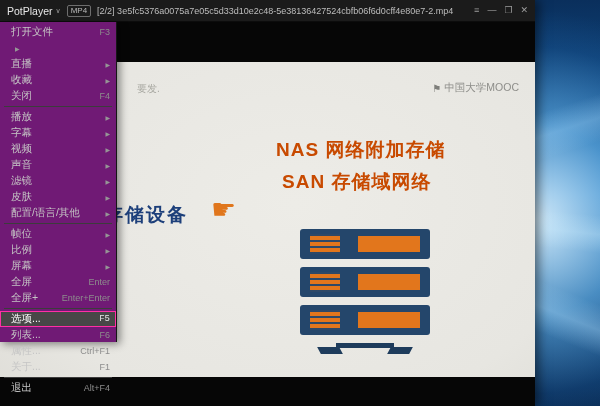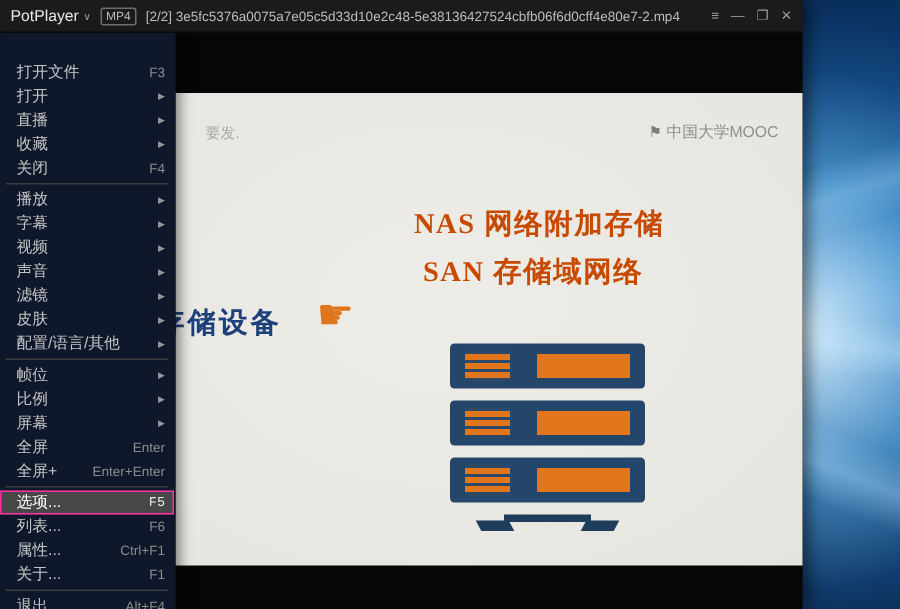--- a/index.html
+++ b/index.html
@@ -39,21 +39,21 @@
   .video { position:absolute; left:0; top:62px; width:535px; height:315px; background:#e9e8e3; overflow:hidden;
     background: radial-gradient(ellipse 420px 300px at 55% 45%, #edece7 0%, #e7e6e1 70%, #dddcd6 100%); }
 
   .caption-fragment { position:absolute; left:118px; top:20px; font-size:10px; color:#a9a9a2;margin-left:19px; }
 
   .watermark { position:absolute; right:16px; top:19px; display:flex; align-items:center; gap:3px;
     color:#8e8e8a; font-size:10.5px; }
   .watermark .wm-icon { font-size:10px; color:#7e7e7a; }
 
   .headings { position:absolute; left:276px; top:72px; color:#c84a00;
-    font-family:Liberation Serif, serif; font-weight:bold; font-size:19px;
+    font-family:Liberation Sans, sans-serif; font-weight:bold; font-size:19px;
     line-height:32px; letter-spacing:1px; white-space:nowrap; }
   .headings .h2 { padding-left:6px; }
 
   .side-label { position:absolute; left:104px; top:140px; color:#1d3f7a; font-weight:bold;
     font-size:19px; letter-spacing:2px; white-space:nowrap;
     font-family:"DejaVu Serif","Liberation Serif",serif; }
   .pointer { position:absolute; left:211px; top:131px; color:#e0761c; font-size:28px; font-weight:bold; }
 
   
   .rack { position:absolute; left:300px; top:167px; width:130px; }
@@ -61,22 +61,22 @@
   .unit .vent { position:absolute; left:10px; top:5px; width:30px; height:20px; background:#e2761c;
     background-image: repeating-linear-gradient(to bottom, rgba(36,70,107,.95) 0 2px, rgba(0,0,0,0) 2px 6px); }
   .unit .drawer { position:absolute; right:10px; top:7px; width:62px; height:16px; background:#e2761c; }
   .stand { width:58px; height:5px; background:#1e3c5c; margin:2px auto 0; }
   .feet { position:relative; width:112px; height:7px; margin:-1px auto 0; }
   .feet::before, .feet::after { content:""; position:absolute; top:0; width:22px; height:7px; background:#1e3c5c; }
   .feet::before { left:10px; transform:skewX(28deg); }
   .feet::after { right:10px; transform:skewX(-28deg); }
 
   
-  .menu { position:absolute; left:0; top:22px; width:117px; height:384px; background:#0f172a;
-    border-right:1px solid #161616; padding-top:18px; z-index:50; box-shadow:3px 2px 8px rgba(0,0,0,.45); }
+  .menu { position:absolute; left:0; top:22px; width:117px; height:320px; background:#701a75;
+    border-right:1px solid #161616; padding-top:2px; z-index:50; box-shadow:3px 2px 8px rgba(0,0,0,.45); }
   .mi { height:16px; display:flex; align-items:center; padding:0 6px 0 11px; color:#c5c5c5; font-size:10.5px;
     white-space:nowrap; }
   .mi .ml { flex:1; overflow:hidden; }
   .mi .ms { color:#8d8d8d; font-size:9px; padding-left:4px; }
   .mi .arrow { color:#969696; font-size:6px; padding-left:4px; }
   .mi.selected { background:#474747; color:#ffffff; outline:1px solid #ff2fa5; outline-offset:-1px;justify-content:flex-end; }
   .mi.selected .ms { color:#e9e9e9;font-family:Liberation Mono, monospace; }
   .msep { height:1px; background:#1d1d1d; border-bottom:1px solid #3c3c3c; margin:2px 4px; }
 </style>
 </head>
@@ -137,21 +137,20 @@
       </div>
     </div>
 
     <div class="menu">
 
       <div class="mi">
         <span class="ml">打开文件</span>
         <span class="ms">F3</span>
       </div>
       <div class="mi">
-        <span class="ml">打开</span>
         <span class="arrow">▶</span>
       </div>
       <div class="mi">
         <span class="ml">直播</span>
         <span class="arrow">▶</span>
       </div>
       <div class="mi">
         <span class="ml">收藏</span>
         <span class="arrow">▶</span>
       </div>

